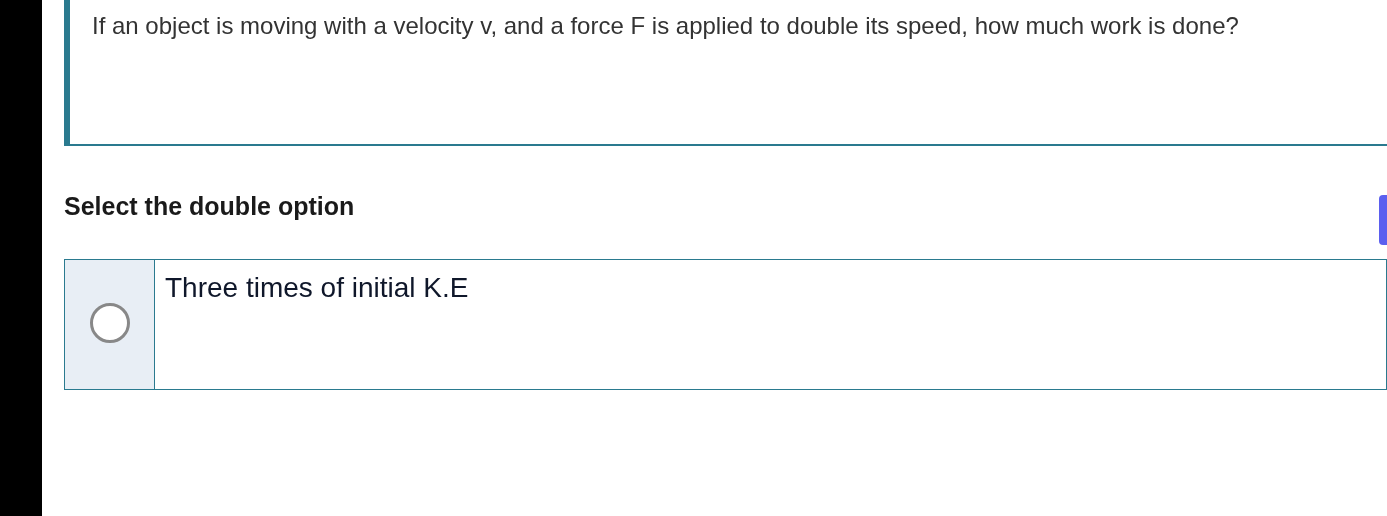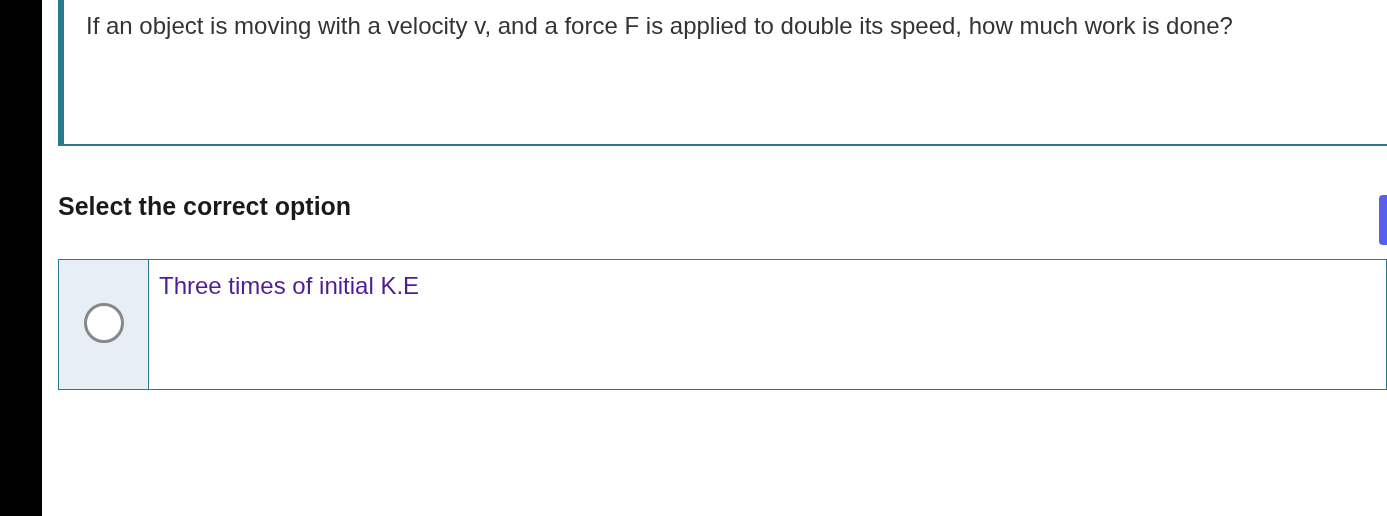--- a/index.html
+++ b/index.html
@@ -22,21 +22,21 @@
       width: 42px;
       height: 516px;
       background: #000000;
     }
     .content {
       position: absolute;
       left: 42px;
       top: 0;
       right: 0;
       bottom: 0;
-      padding-left: 16px;
+      padding-left: 22px;
     }
     .question-box {
       border-left: 6px solid #2a7a8f;
       border-bottom: 2px solid #2a7a8f;
       padding: 0 0 0 22px;
       height: 146px;
       position: relative;
     }
     .question-text {
       font-size: 24px;
@@ -75,22 +75,22 @@
       border: 3px solid #888888;
       border-radius: 50%;
       display: inline-block;
       background: #ffffff;
       cursor: pointer;
     }
     .option-text-cell {
       border: 1px solid #2a7a8f;
       padding: 12px 10px 0 10px;
       vertical-align: top;
-      font-size: 24px;
-      color: #4c1d95;
+      font-size: 28px;
+      color: #0f172a;
       font-weight: 400;
     }
     .scroll-indicator {
       position: absolute;
       right: 0;
       top: 195px;
       width: 8px;
       height: 50px;
       background: #5b5fef;
       border-top-left-radius: 4px;
@@ -100,21 +100,21 @@
 </head>
 <body>
 
 <div class="left-sidebar"></div>
 
 <div class="content">
   <div class="question-box">
     <div class="question-text">If an object is moving with a velocity v, and a force F is applied to double its speed, how much work is done?</div>
   </div>
 
-  <div class="select-label">Select the correct option</div>
+  <div class="select-label">Select the double option</div>
 
   <table class="options-table">
     <tbody>
         <tr class="option-row">
       <td class="radio-cell">
         <span class="radio-circle"></span>
       </td>
       <td class="option-text-cell">Three times of initial K.E</td>
     </tr>
   </tbody>

